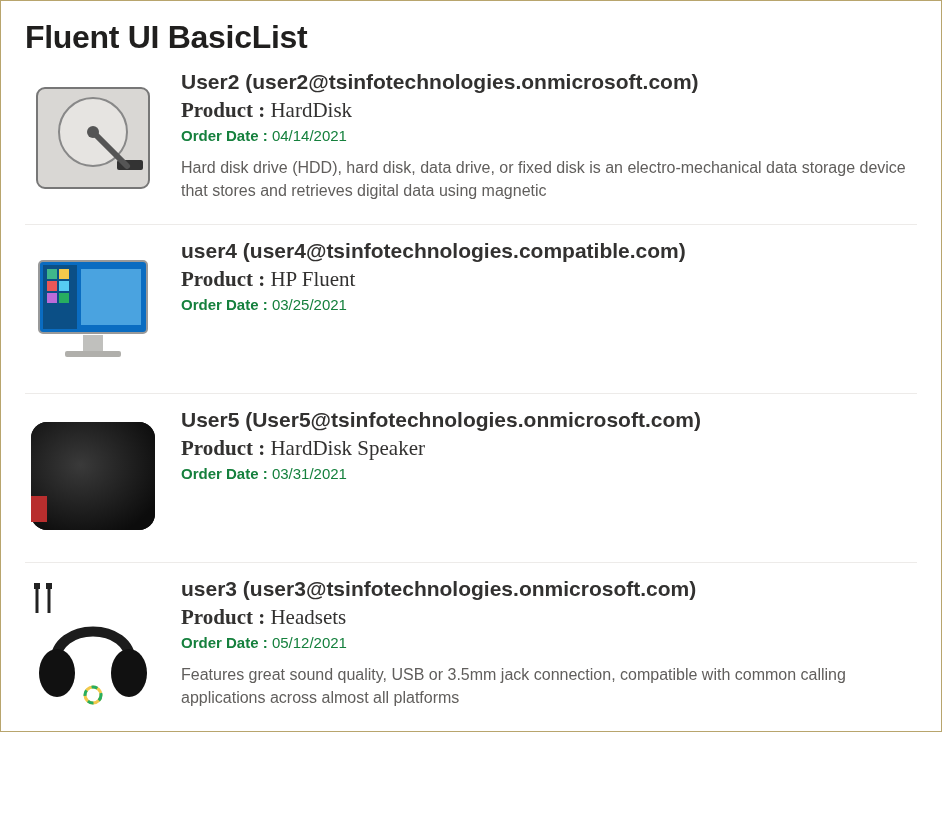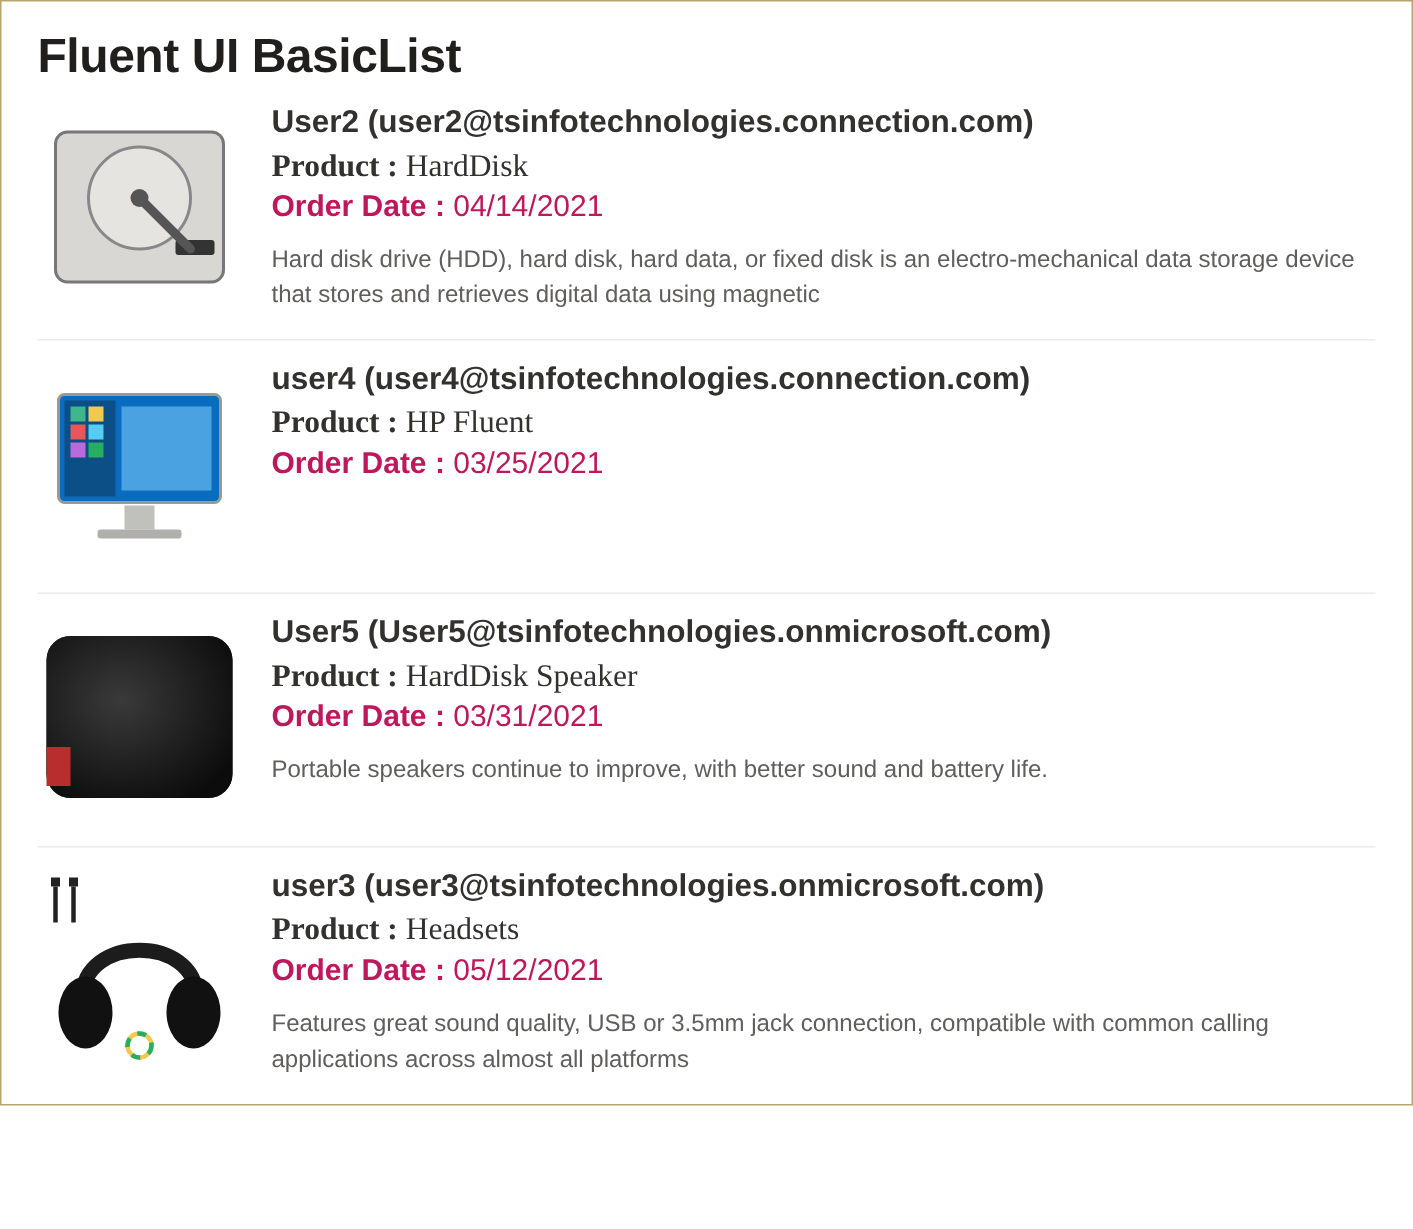--- a/index.html
+++ b/index.html
@@ -60,22 +60,22 @@
       font-size: 21px;
       font-weight: 400;
       color: #323130;
       margin-bottom: 4px;
       font-family: Liberation Serif, serif;
     }
     .product-label {
       font-weight: 700;
     }
     .orderdate-line {
-      font-size: 20px;
-      color: #be185d;
+      font-size: 15px;
+      color: #15803d;
       margin-bottom: 12px;
     }
     .orderdate-label {
       font-weight: 700;
     }
     .desc {
       font-size: 16px;
       color: #605e5c;
       line-height: 1.45;
     }
@@ -90,30 +90,30 @@
     <div class="thumb-wrap" aria-label="hard-disk-image">
       <svg viewBox="0 0 136 136">
         <rect x="12" y="18" width="112" height="100" rx="8" fill="#d9d7d4" stroke="#777" stroke-width="2"></rect>
         <circle cx="68" cy="62" r="34" fill="#e6e4e1" stroke="#888" stroke-width="2"></circle>
         <circle cx="68" cy="62" r="6" fill="#555"></circle>
         <rect x="92" y="90" width="26" height="10" rx="2" fill="#333"></rect>
         <path d="M68 62 L102 96" stroke="#555" stroke-width="6" stroke-linecap="round"></path>
       </svg>
     </div>
     <div class="item-body">
-      <div class="user-line">User2 (user2@tsinfotechnologies.connection.com)</div>
+      <div class="user-line">User2 (user2@tsinfotechnologies.onmicrosoft.com)</div>
       <div class="product-line">
         <span class="product-label">Product :</span>
         <span>HardDisk</span>
       </div>
       <div class="orderdate-line">
         <span class="orderdate-label">Order Date :</span>
         <span>04/14/2021</span>
       </div>
-      <div class="desc">Hard disk drive (HDD), hard disk, hard data, or fixed disk is an electro-mechanical data storage device that stores and retrieves digital data using magnetic</div>
+      <div class="desc">Hard disk drive (HDD), hard disk, data drive, or fixed disk is an electro-mechanical data storage device that stores and retrieves digital data using magnetic</div>
     </div>
   </div>
 
   <div class="list-item">
     <div class="thumb-wrap" aria-label="hp-desktop-image">
       <svg viewBox="0 0 136 136">
         <rect x="14" y="22" width="108" height="72" rx="4" fill="#0a6cc1"></rect>
         <rect x="14" y="22" width="108" height="72" rx="4" fill="none" stroke="#999" stroke-width="2"></rect>
         <rect x="18" y="26" width="34" height="64" fill="#0b4f86"></rect>
         <rect x="22" y="30" width="10" height="10" fill="#3fb68b"></rect>
@@ -121,21 +121,21 @@
         <rect x="22" y="42" width="10" height="10" fill="#eb5757"></rect>
         <rect x="34" y="42" width="10" height="10" fill="#56ccf2"></rect>
         <rect x="22" y="54" width="10" height="10" fill="#bb6bd9"></rect>
         <rect x="34" y="54" width="10" height="10" fill="#27ae60"></rect>
         <rect x="56" y="30" width="60" height="56" fill="#4aa3e0"></rect>
         <rect x="58" y="96" width="20" height="16" fill="#c0c0bd"></rect>
         <rect x="40" y="112" width="56" height="6" rx="2" fill="#b0afab"></rect>
       </svg>
     </div>
     <div class="item-body">
-      <div class="user-line">user4 (user4@tsinfotechnologies.connection.com)</div>
+      <div class="user-line">user4 (user4@tsinfotechnologies.compatible.com)</div>
       <div class="product-line">
         <span class="product-label">Product :</span>
         <span>HP Fluent</span>
       </div>
       <div class="orderdate-line">
         <span class="orderdate-label">Order Date :</span>
         <span>03/25/2021</span>
       </div>
     </div>
   </div>
@@ -157,21 +157,20 @@
     <div class="item-body">
       <div class="user-line">User5 (User5@tsinfotechnologies.onmicrosoft.com)</div>
       <div class="product-line">
         <span class="product-label">Product :</span>
         <span>HardDisk Speaker</span>
       </div>
       <div class="orderdate-line">
         <span class="orderdate-label">Order Date :</span>
         <span>03/31/2021</span>
       </div>
-      <div class="desc">Portable speakers continue to improve, with better sound and battery life.</div>
     </div>
   </div>
 
   <div class="list-item">
     <div class="thumb-wrap" aria-label="headsets-image">
       <svg viewBox="0 0 136 136">
         <path d="M30 86 C30 44 106 44 106 86" stroke="#1c1c1c" stroke-width="10" fill="none" stroke-linecap="round"></path>
         <ellipse cx="32" cy="96" rx="18" ry="24" fill="#111"></ellipse>
         <ellipse cx="104" cy="96" rx="18" ry="24" fill="#111"></ellipse>
         <circle cx="68" cy="118" r="8" fill="none" stroke="#f2c94c" stroke-width="3"></circle>

